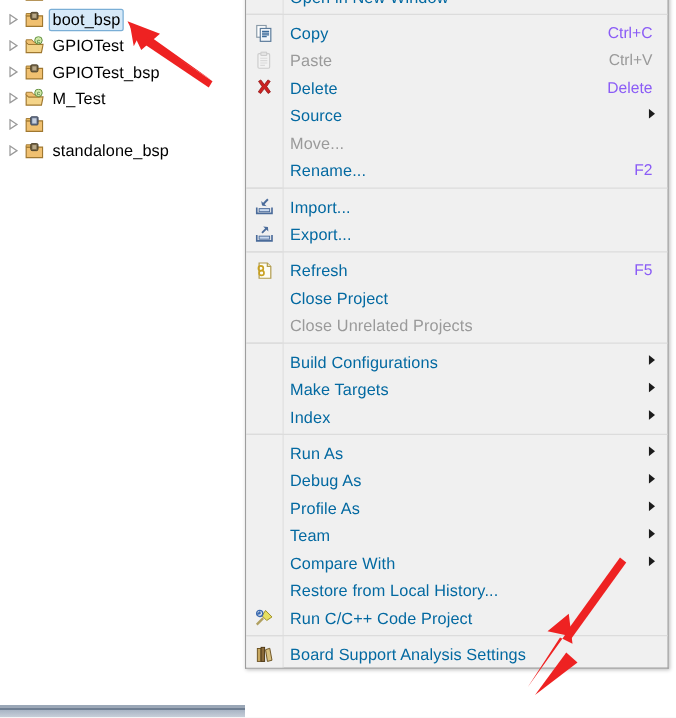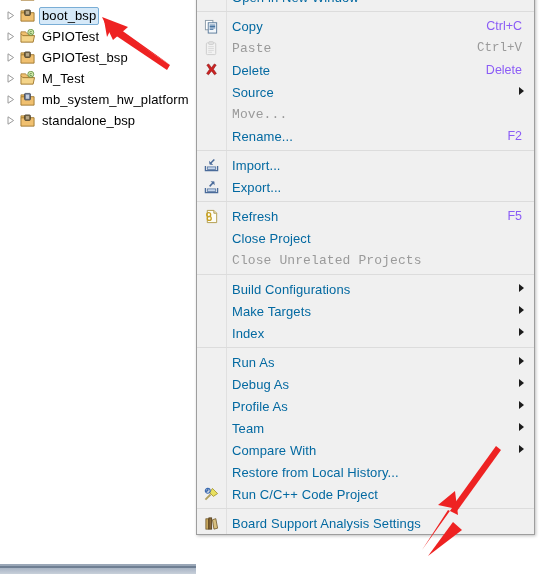--- a/index.html
+++ b/index.html
@@ -68,21 +68,21 @@
   .mitem{
     position:relative;height:22px;display:flex;align-items:center;
     padding-left:0;white-space:nowrap;
   }
   .micon{
     width:29px;flex:0 0 29px;height:22px;display:flex;align-items:center;justify-content:center;
   }
   .mlabel{
     flex:1 1 auto;padding-left:6px;color:#0369a1;font-size:13px;letter-spacing:.1px;
   }
-  .mitem.disabled .mlabel,.mitem.disabled .maccel{color:#9a9a9a;font-family:Liberation Mono, monospace;}
+  .mitem.disabled .mlabel,.mitem.disabled .maccel{color:#9a9a9a;}
   .maccel{
     flex:0 0 auto;padding-right:12px;color:#8b5cf6;font-size:12.5px;
   }
   .marrow{
     flex:0 0 auto;padding-right:10px;color:#1c1c1c;font-size:9px;line-height:1;
   }
   .msep{
     height:1px;background:#dcdcdc;margin:3px 0 3px 0;
     position:relative;
   }
@@ -187,21 +187,20 @@
           </div>
           <div class="ticon">
             <svg width="15" height="15" viewBox="0 0 16 16">
               <path d="M1 5 L1 14 L15 14 L15 5 Z" fill="#f0c070" stroke="#a07830" stroke-width="1"></path>
               <path d="M1 5 L1 3 L6 3 L7.5 5 Z" fill="#e8b860" stroke="#a07830" stroke-width=".8"></path>
               <rect x="5" y="1.5" width="6" height="7" rx="0.6" fill="#6d7a92" stroke="#3c4559" stroke-width=".8"></rect>
               <rect x="6.2" y="2.8" width="3.6" height="4.4" fill="#c5cedd"></rect>
               <path d="M4.4 2.6h.8M4.4 4h.8M4.4 5.4h.8M4.4 6.8h.8M10.8 2.6h.8M10.8 4h.8M10.8 5.4h.8M10.8 6.8h.8" stroke="#3c4559" stroke-width=".7"></path>
             </svg>
           </div>
-          <span class="tlabel">mb_system_hw_platform</span>
         </div>
         <div class="trow">
           <div class="twist">
             <svg width="8" height="9" viewBox="0 0 8 9">
               <polygon points="1,0.8 6.6,4.5 1,8.2" fill="none" stroke="#9a9a9a" stroke-width="1"></polygon>
             </svg>
           </div>
           <div class="ticon">
             <svg width="15" height="15" viewBox="0 0 16 16">
               <path d="M1 5 L1 14 L15 14 L15 5 Z" fill="#f0c070" stroke="#a07830" stroke-width="1"></path>

